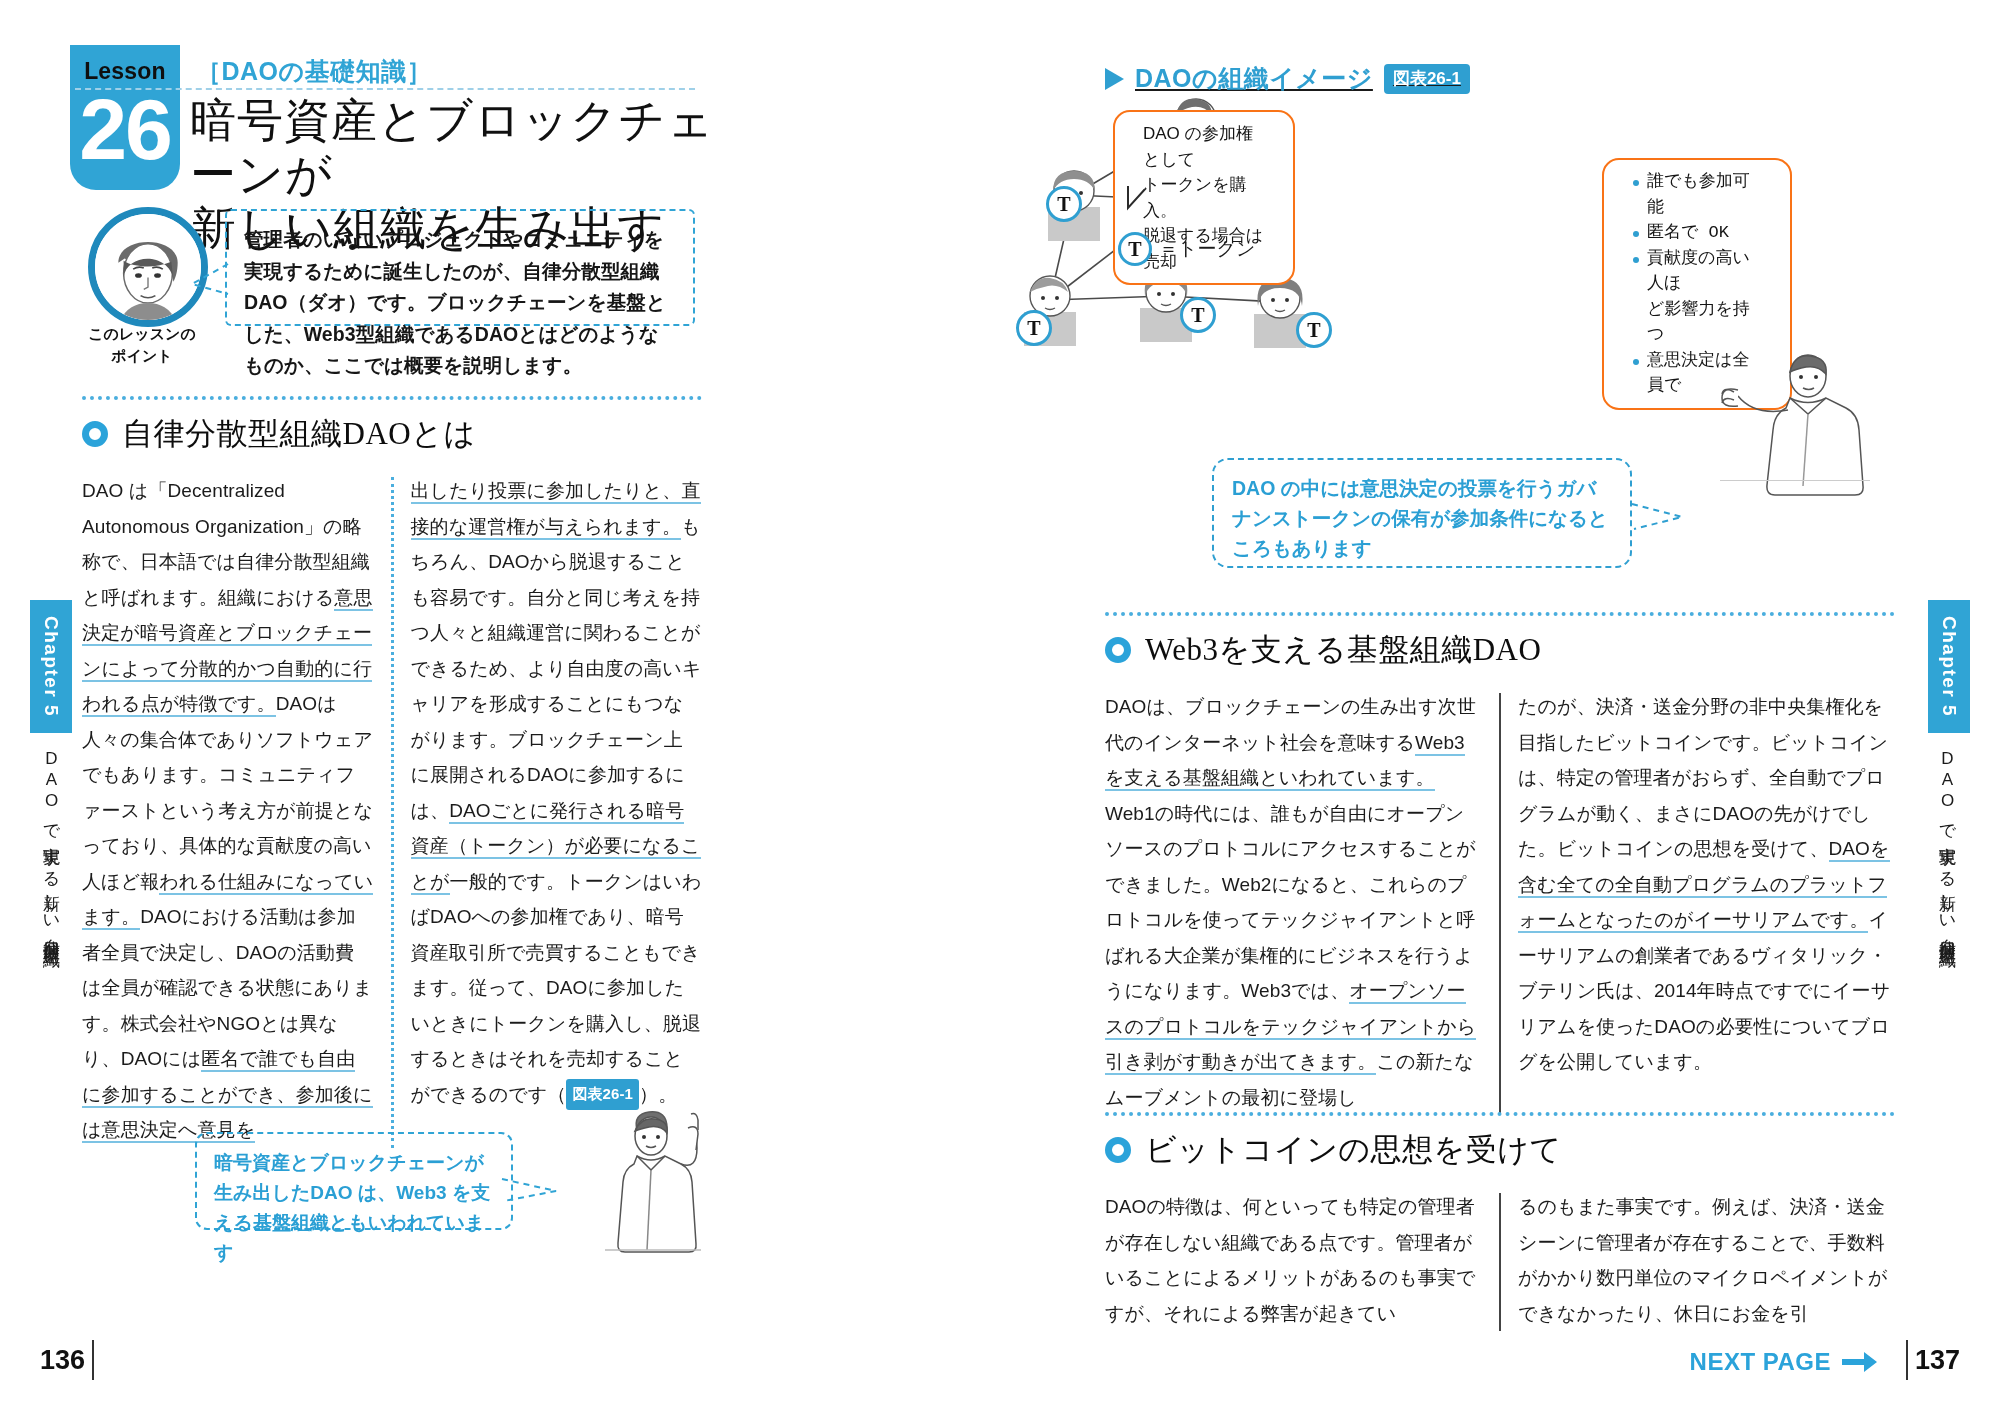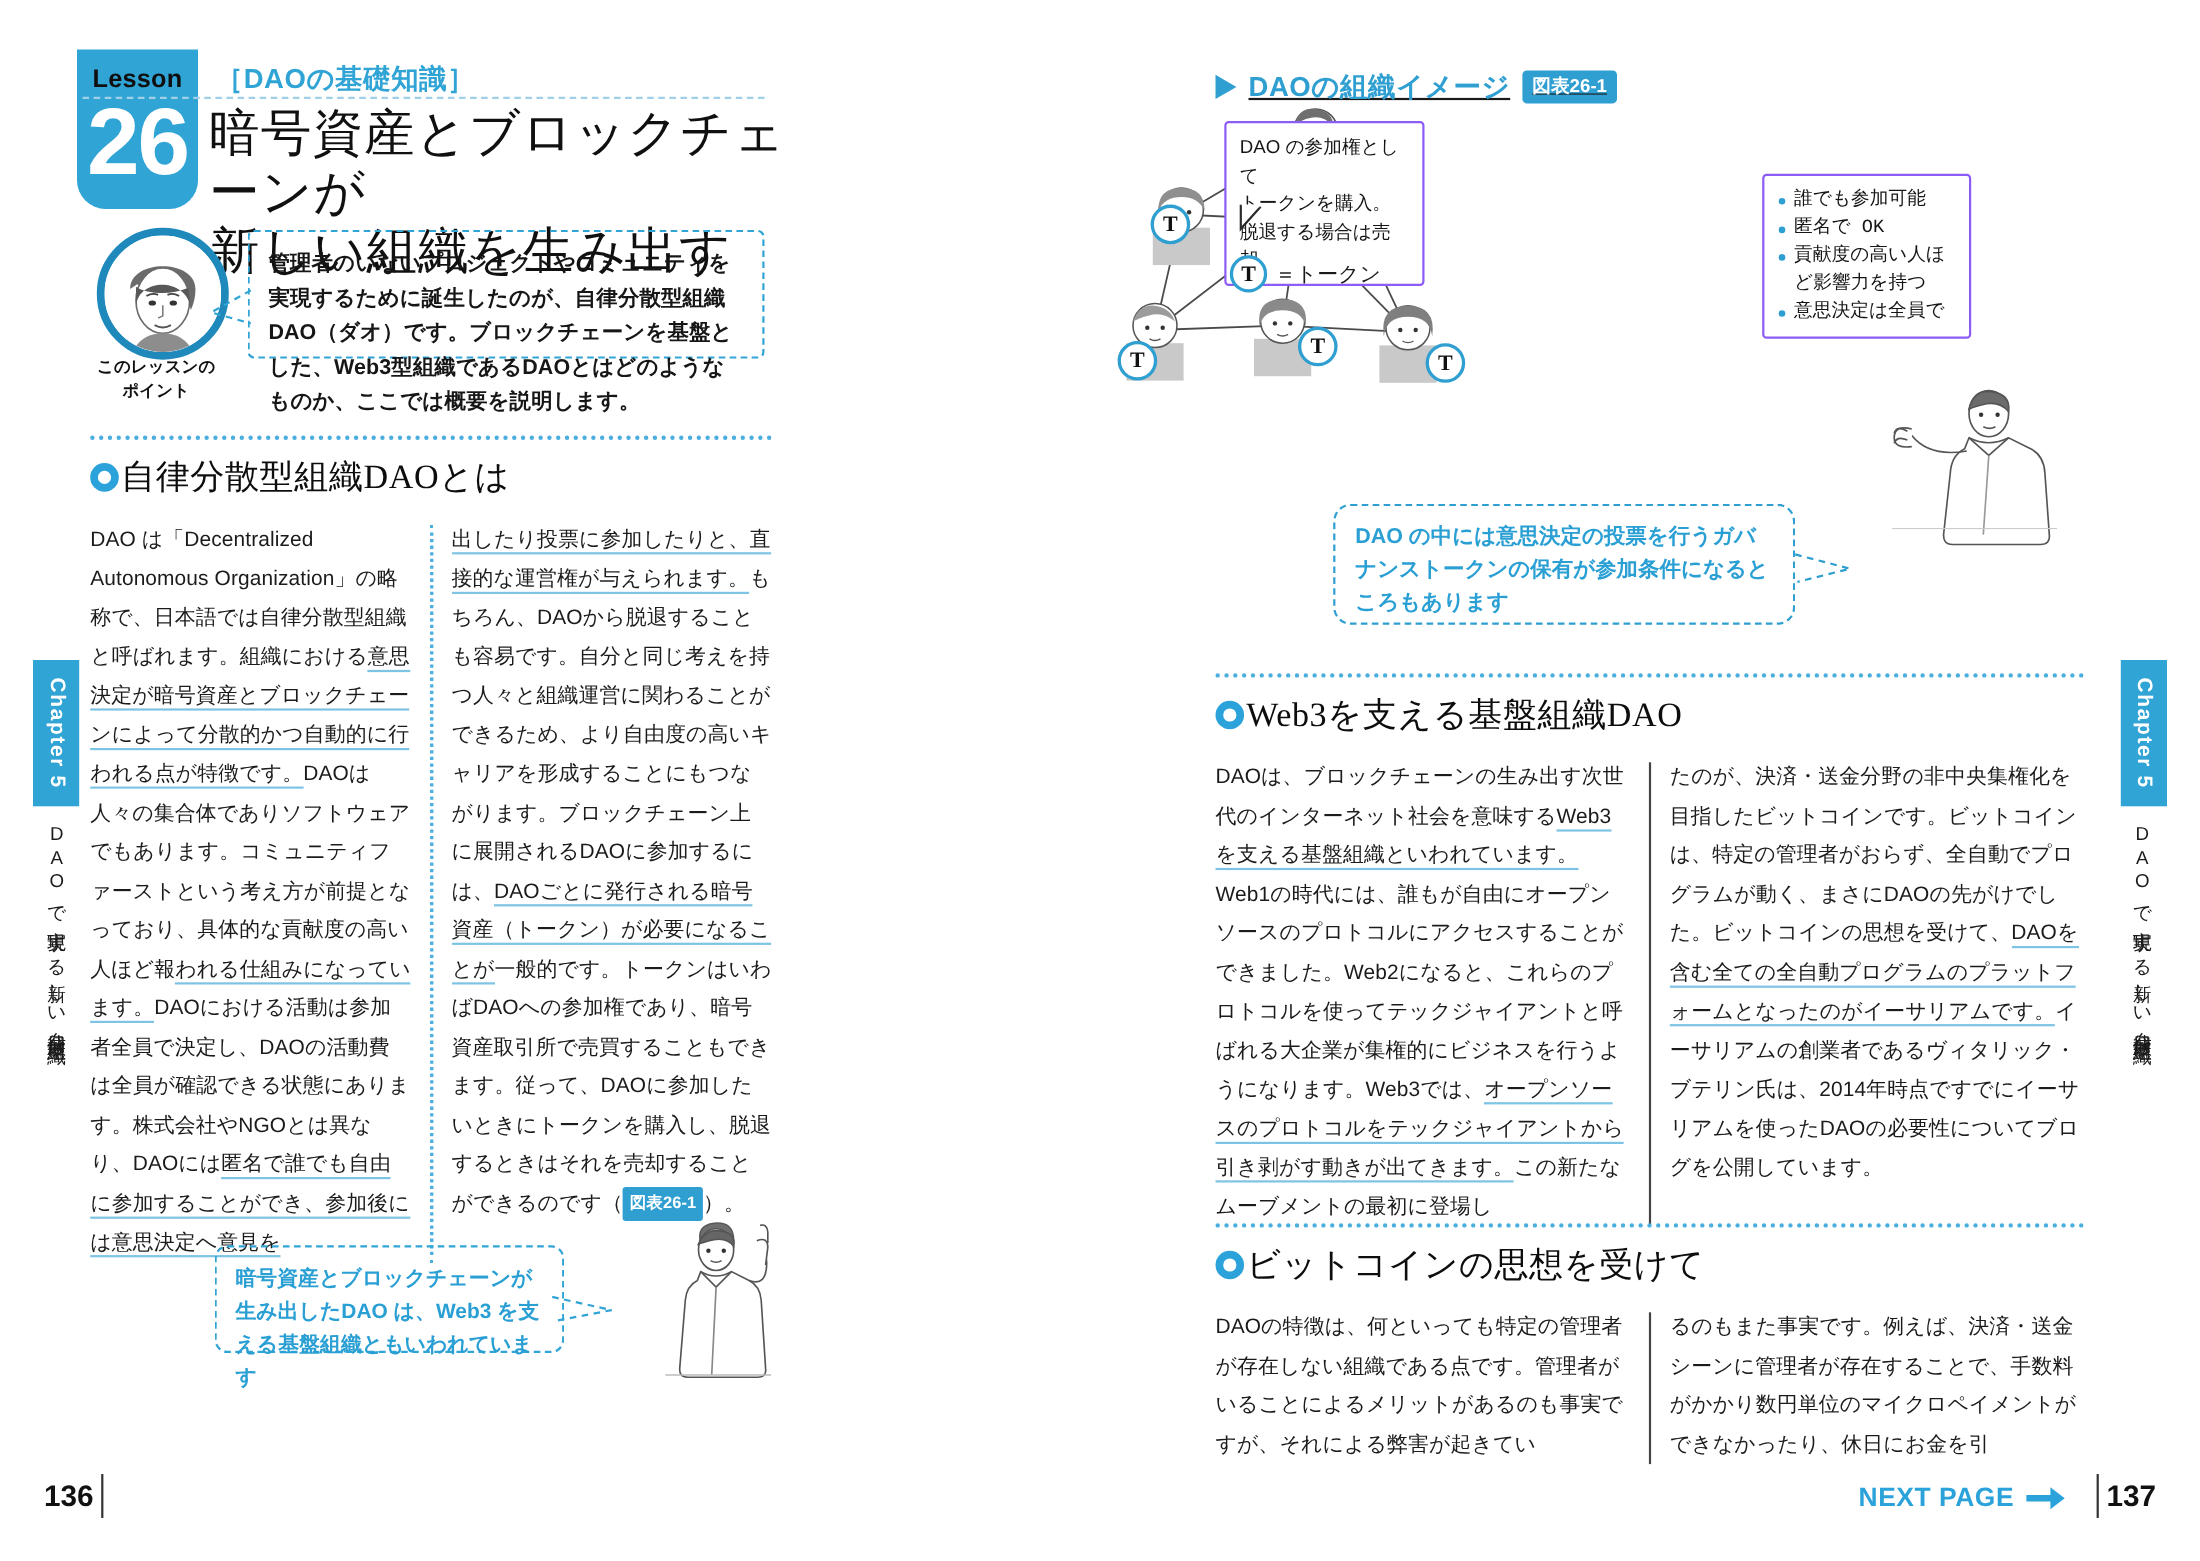--- a/index.html
+++ b/index.html
@@ -48,21 +48,21 @@
     border:2px dashed #30a4d5;border-radius:6px;box-sizing:border-box;
     padding:13px 17px 0 17px;
   }
   .point-box p{
     margin:0;font-size:19.5px;font-weight:bold;line-height:1.62;color:#161616;letter-spacing:.1px;
   }
   .point-tail{position:absolute;left:188px;top:262px;width:42px;height:34px;}
 
   
   .sec-dots{height:0;border-top:4px dotted #4aaede;}
-  .sec-head{display:flex;align-items:center;gap:2px;margin-top:13px;}
+  .sec-head{display:flex;align-items:center;gap:14px;margin-top:13px;}
   .sec-ring{
     width:26px;height:26px;border-radius:50%;border:7px solid #2ba3da;box-sizing:border-box;flex:none;
   }
   .sec-title{font-size:31px;letter-spacing:.5px;color:#0d0d0d;}
 
   
   .cols{display:flex;gap:0;}
   .col{font-size:19px;line-height:1.87;letter-spacing:.1px;color:#1b1b1b;}
   .col p{margin:0;}
   .coldiv{width:0;border-left:3px dotted #4aaede;margin:4px 17px 0 17px;flex:none;}
@@ -112,22 +112,22 @@
   
   .fig-head{position:absolute;left:1105px;top:62px;display:flex;align-items:center;gap:11px;text-decoration:underline;}
   .fig-tri{width:0;height:0;border-left:19px solid #2f9fd1;border-top:11px solid transparent;border-bottom:11px solid transparent;}
   .fig-title{color:#2f9fd1;font-weight:bold;font-size:25px;letter-spacing:.5px;}
   .fig-badge{
     background:#2f9fd1;color:#fff;font-weight:bold;font-size:17px;
     padding:3px 9px 4px 9px;border-radius:4px;
   }
 
   .bubble-plain{
-    position:absolute;border:2px solid #8b5cf6;border-radius:4px;background:#fff;
-    box-sizing:border-box;padding:9px 12px;font-size:17px;line-height:1.5;color:#151515;
+    position:absolute;border:2px solid #f97316;border-radius:17px;background:#fff;
+    box-sizing:border-box;padding:9px 28px;font-size:17px;line-height:1.5;color:#151515;
   }
   .bubble-plain ul{margin:0;padding:0;list-style:none;font-family:Liberation Mono, monospace;}
   .bubble-plain li{position:relative;padding-left:15px;}
   .bubble-plain li::before{
     content:"";position:absolute;left:1px;top:11px;width:6px;height:6px;border-radius:50%;background:#2f9fd1;
   }
   .bubble-plain li.cont::before{display:none;}
 
   .token-legend{position:absolute;left:1118px;top:232px;display:flex;align-items:center;gap:7px;font-size:19px;}
   .tok{

